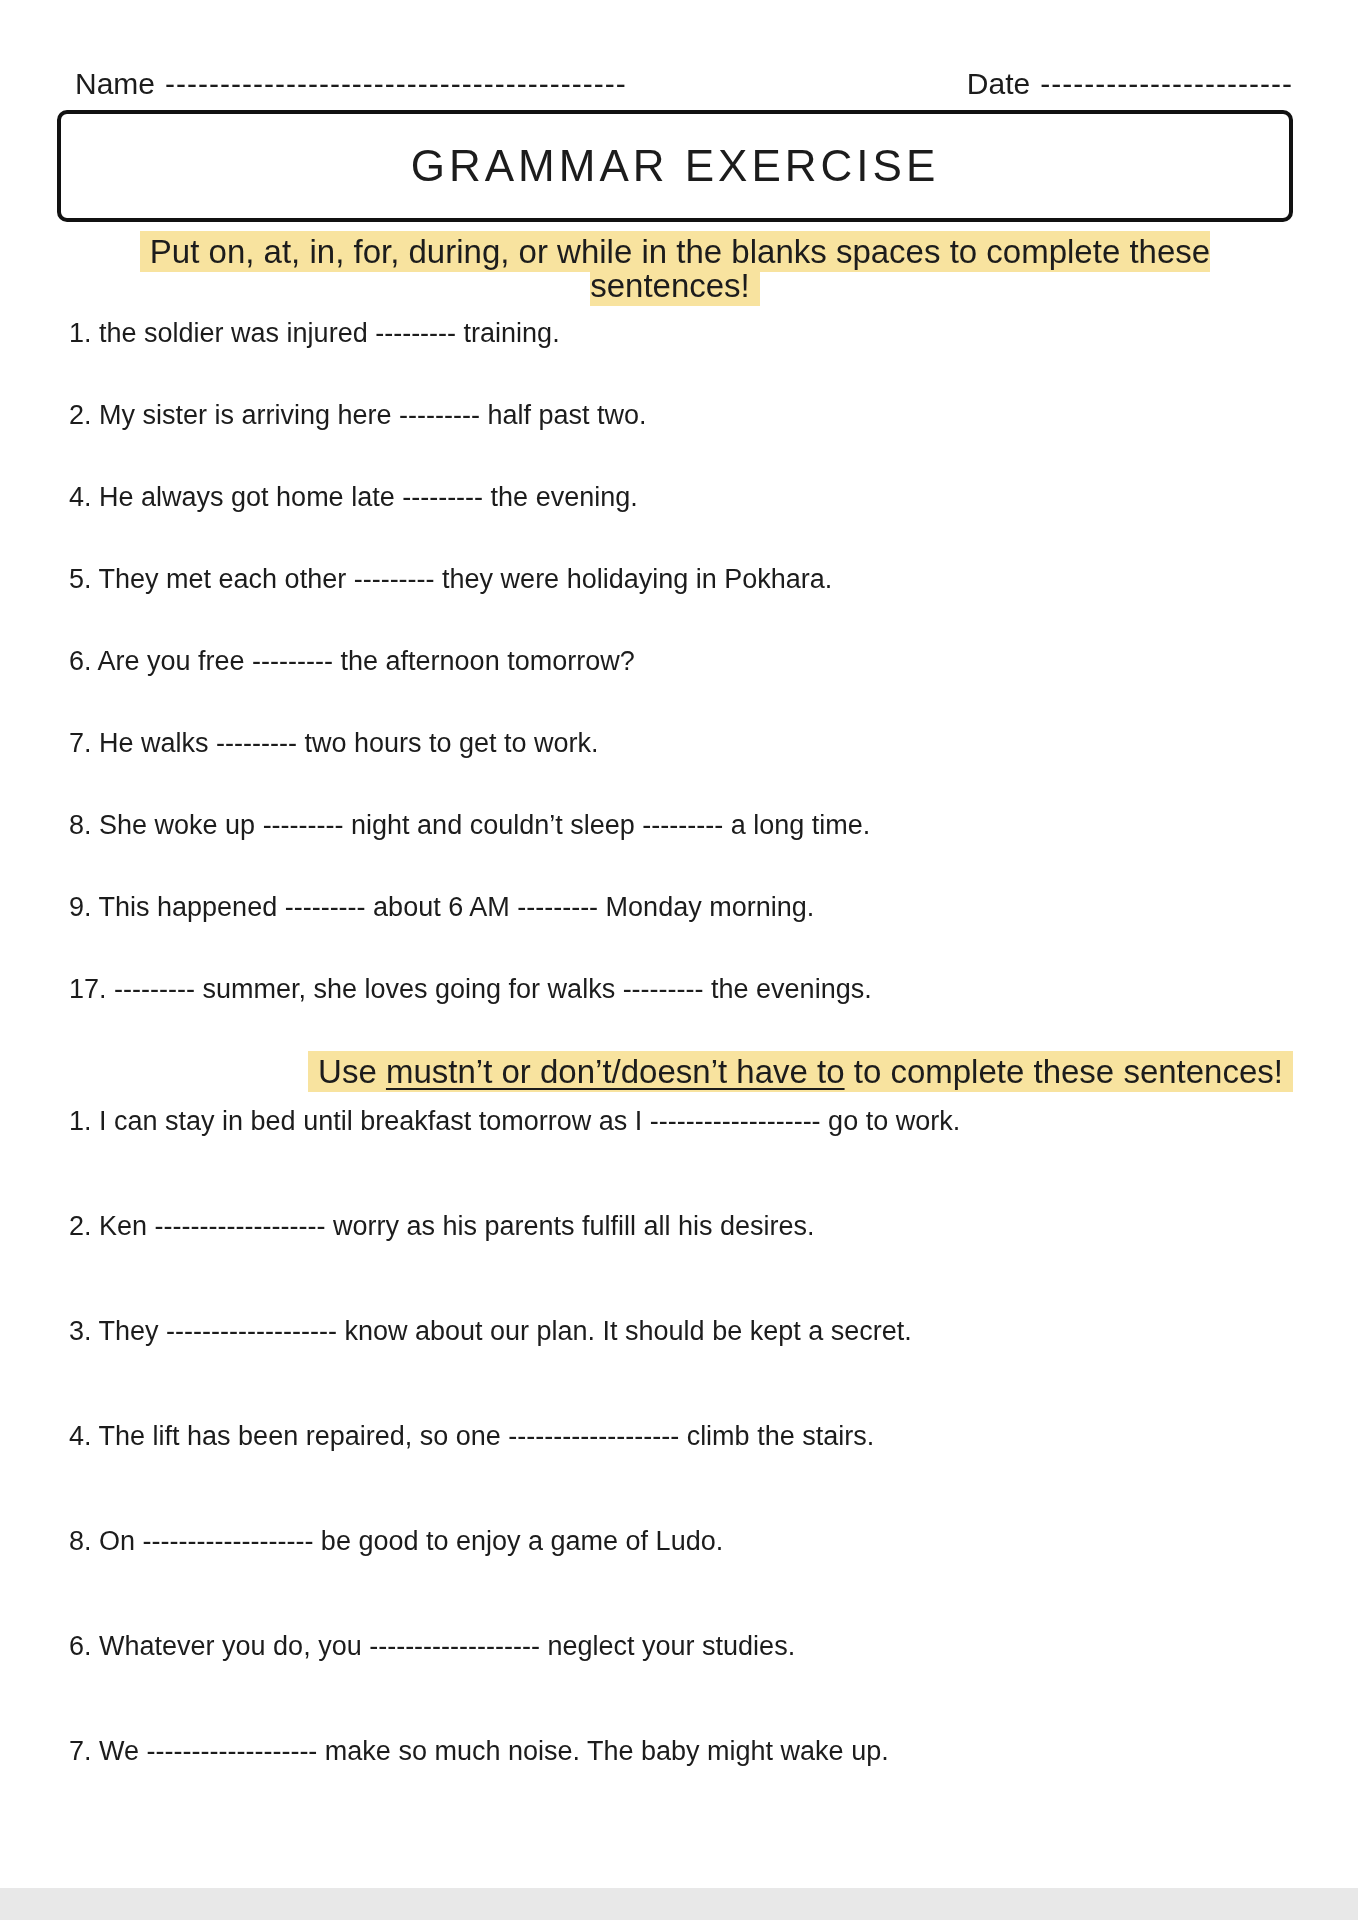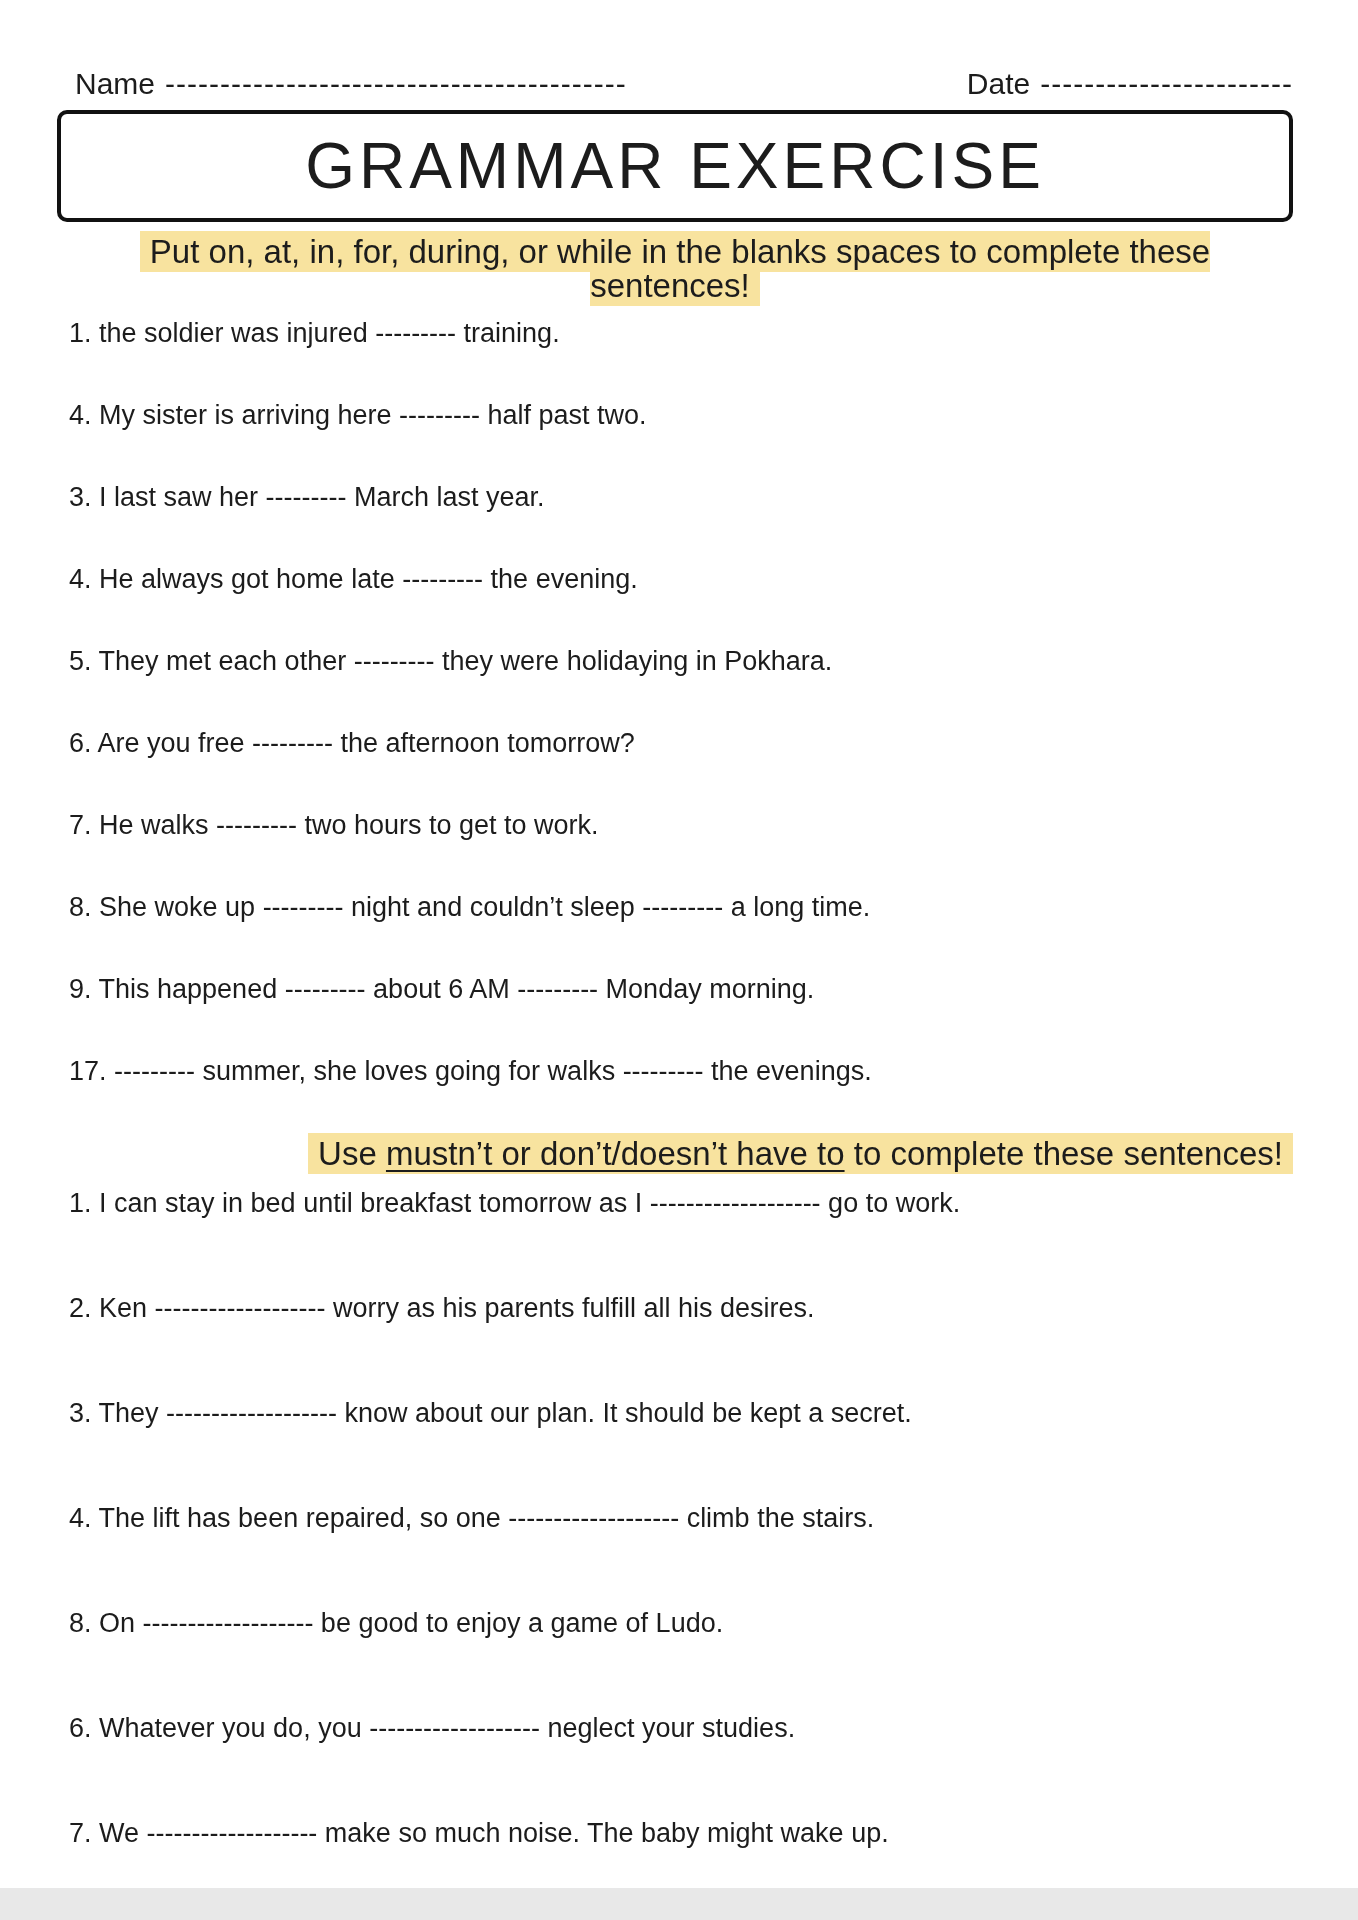--- a/index.html
+++ b/index.html
@@ -32,21 +32,21 @@
     margin-top: 8px;
     border: 4px solid #111111;
     border-radius: 10px;
     height: 104px;
     display: flex;
     align-items: center;
     justify-content: center;
     background: #ffffff;
   }
   .title-text {
-    font-size: 64px;
+    font-size: 44px;
     font-weight: 400;
     letter-spacing: 4px;
     white-space: nowrap;
   }
   
   .instr-row { text-align: center; margin-top: 13px; font-size: 33px; line-height: 34px; }
   .highlight { background: #f8e39f; padding: 2px 10px; }
   .underlined { text-decoration: underline; text-underline-offset: 5px; text-decoration-thickness: 2px; }
   
   .sentence-list { margin: 14px 0 0 0; padding: 0 0 0 12px; list-style: none; font-size: 27px; }
@@ -72,22 +72,21 @@
   <div class="title-box">
     <div class="title-text">GRAMMAR EXERCISE</div>
   </div>
 
   <div class="instr-row">
     <span class="highlight">Put on, at, in, for, during, or while in the blanks spaces to complete these sentences!</span>
   </div>
 
   <ol class="sentence-list s1">
     <li>1. the soldier was injured --------- training.</li>
-    <li>4. My sister is arriving here --------- half past two.</li>
-    <li>3. I last saw her --------- March last year.</li>
+    <li>2. My sister is arriving here --------- half past two.</li>
     <li>4. He always got home late --------- the evening.</li>
     <li>5. They met each other --------- they were holidaying in Pokhara.</li>
     <li>6. Are you free --------- the afternoon tomorrow?</li>
     <li>7. He walks --------- two hours to get to work.</li>
     <li>8. She woke up --------- night and couldn’t sleep --------- a long time.</li>
     <li>9. This happened --------- about 6 AM --------- Monday morning.</li>
     <li>17. --------- summer, she loves going for walks --------- the evenings.</li>
   </ol>
 
   <div class="instr-row second">

